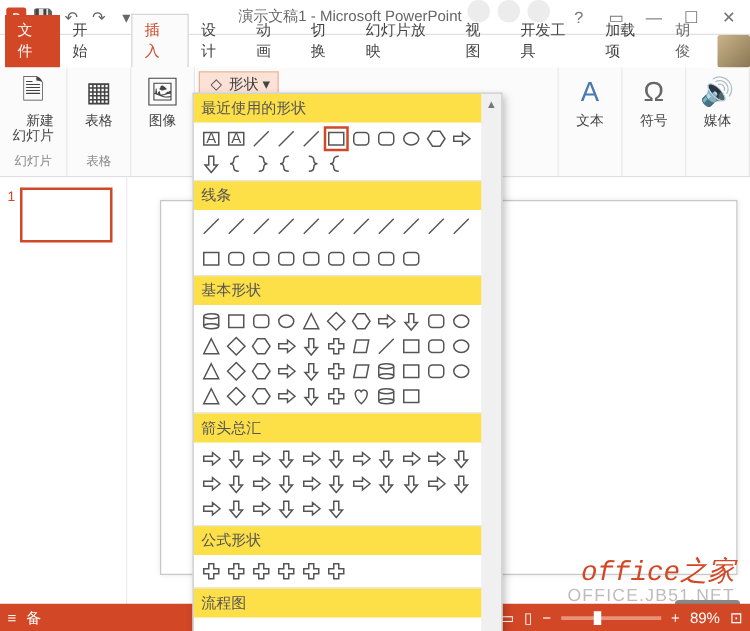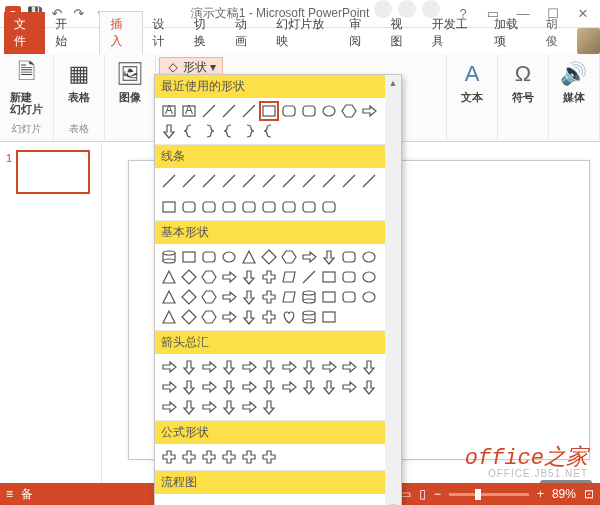--- a/index.html
+++ b/index.html
@@ -13,21 +13,21 @@
 .winbtn{width:26px;height:20px;display:flex;align-items:center;justify-content:center;color:#777;font-size:13px;}
 .avatar{width:26px;height:26px;background:linear-gradient(135deg,#c9b48a,#8a7654);border-radius:2px;}
 .tabs{height:26px;background:#fff;display:flex;align-items:flex-end;padding-left:4px;}
 .tab{padding:4px 10px;color:#444;cursor:pointer;}
 .tab.file{background:#d24726;color:#fff;}
 .tab.active{background:#fbfbfb;color:#d24726;border:1px solid #d6d6d6;border-bottom:none;margin-left:13px;}
 .ribbon{height:88px;background:#fbfbfb;border-bottom:1px solid #d6d6d6;display:flex;position:relative;}
 .rgroup{display:flex;flex-direction:column;align-items:center;padding:3px 6px;border-right:1px solid #e9e9e9;}
 .rbtn-lg{display:flex;flex-direction:column;align-items:center;gap:2px;color:#444;padding:2px 4px;}
 .rico{width:30px;height:30px;display:flex;align-items:center;justify-content:center;font-size:22px;}
-.rlbl{font-size:11px;line-height:12px;text-align:left;font-weight:bold;}
+.rlbl{font-size:11px;line-height:12px;text-align:right;}
 .rglbl{font-size:10px;color:#888;margin-top:auto;padding:2px 0;}
 .shapes-btn{display:flex;align-items:center;gap:3px;padding:2px 6px;background:#fce2d6;border:1px solid #e8b79b;color:#444;height:20px;}
 .shapes-ico{width:14px;height:14px;display:flex;align-items:center;justify-content:center;}
 .dropdown{position:absolute;top:20px;left:154px;width:248px;height:442px;background:#fff;border:1px solid #c6c6c6;box-shadow:2px 3px 6px rgba(0,0,0,0.25);overflow:hidden;z-index:10;}
 .dd-scroll{position:absolute;right:0;top:0;width:16px;height:100%;background:#f0f0f0;display:flex;flex-direction:column;}
 .dd-scroll .arr{height:16px;display:flex;align-items:center;justify-content:center;color:#777;font-size:9px;}
 .dd-scroll .track{flex:1;}
 .dd-body{width:232px;height:100%;overflow:hidden;}
 .dd-hdr{background:#fde047;padding:3px 6px;color:#555;font-size:12px;border-top:1px solid #e6e6e6;}
 .dd-hdr:first-child{border-top:none;}
@@ -36,21 +36,21 @@
 .sh svg{width:16px;height:16px;stroke:#555;stroke-width:1.2;fill:none;}
 .sh.hl{outline:2px solid #d24726;outline-offset:-2px;}
 .workspace{position:absolute;top:142px;left:0;right:0;bottom:22px;display:flex;background:#fff;}
 .thumbs{width:102px;background:#fff;border-right:1px solid #e6e6e6;padding-top:8px;}
 .thumb-wrap{display:flex;gap:4px;padding:0 6px;}
 .thumb-num{color:#d24726;font-size:11px;padding-top:2px;}
 .thumb{width:74px;height:44px;border:2px solid #d24726;background:#fff;}
 .canvas{flex:1;background:#fff;position:relative;overflow:hidden;}
 .slide{position:absolute;top:18px;left:26px;right:10px;height:300px;border:1px solid #c8c8c8;background:#fff;box-shadow:0 0 4px rgba(0,0,0,0.1);}
 .wm{position:absolute;right:12px;top:300px;color:#d24726;font-size:22px;font-family:Liberation Mono, monospace;font-style:italic;}
-.wm2{position:absolute;right:12px;top:326px;color:#bdbdbd;font-size:10px;letter-spacing:1px;}
+.wm2{position:absolute;right:12px;top:326px;color:#bdbdbd;font-size:14px;letter-spacing:1px;}
 .wm3{position:absolute;right:8px;bottom:4px;background:#888;color:#fff;font-size:12px;padding:2px 8px;border-radius:3px;}
 .status{position:absolute;bottom:0;left:0;right:0;height:22px;background:#d24726;display:flex;align-items:center;color:#fff;padding:0 6px;gap:8px;}
 .status .sp{flex:1;}
 .zoom-track{width:80px;height:3px;background:#e89379;position:relative;}
 .zoom-thumb{position:absolute;left:26px;top:-4px;width:6px;height:11px;background:#fff;}
 .deco{position:absolute;top:0;right:160px;display:flex;gap:6px;opacity:0.18;}
 .deco span{width:18px;height:18px;border-radius:50%;background:#999;}
 </style>
 </head>
 <body>
@@ -78,24 +78,23 @@
     <div class="winbtn">☐</div>
     <div class="winbtn">✕</div>
   </div>
 </div>
 
 <div class="tabs">
   <div class="tab file">文件</div>
   <div class="tab">开始</div>
   <div class="tab active">插入</div>
   <div class="tab">设计</div>
+  <div class="tab">动画</div>
   <div class="tab">切换</div>
-  <div class="tab">动画</div>
   <div class="tab">幻灯片放映</div>
-  <div class="tab">审阅</div>
   <div class="tab">视图</div>
   <div class="tab">开发工具</div>
   <div class="tab">加载项</div>
   <div style="flex:1"></div>
   <div class="tab" style="color:#666">胡俊</div>
   <div class="avatar"></div>
 </div>
 
 <div class="ribbon">
   <div class="rgroup">

